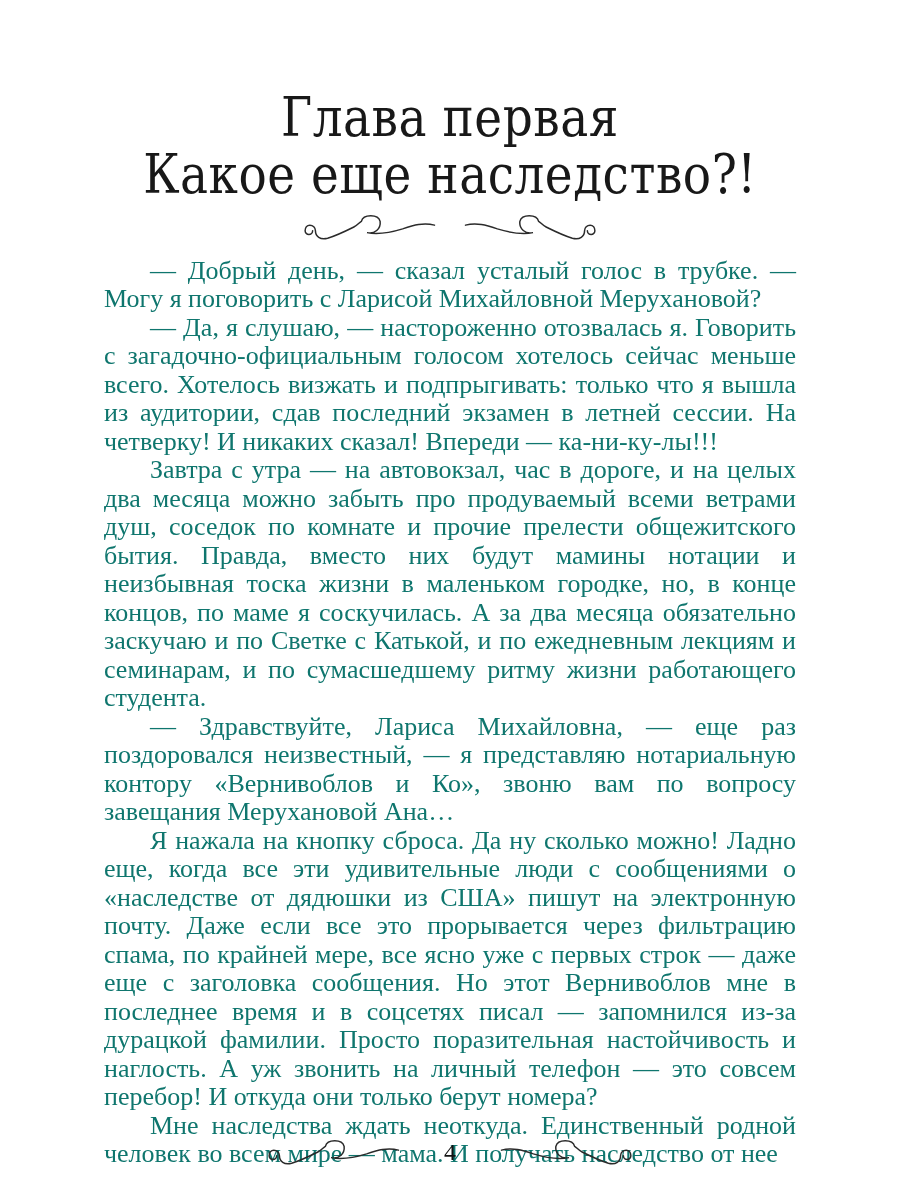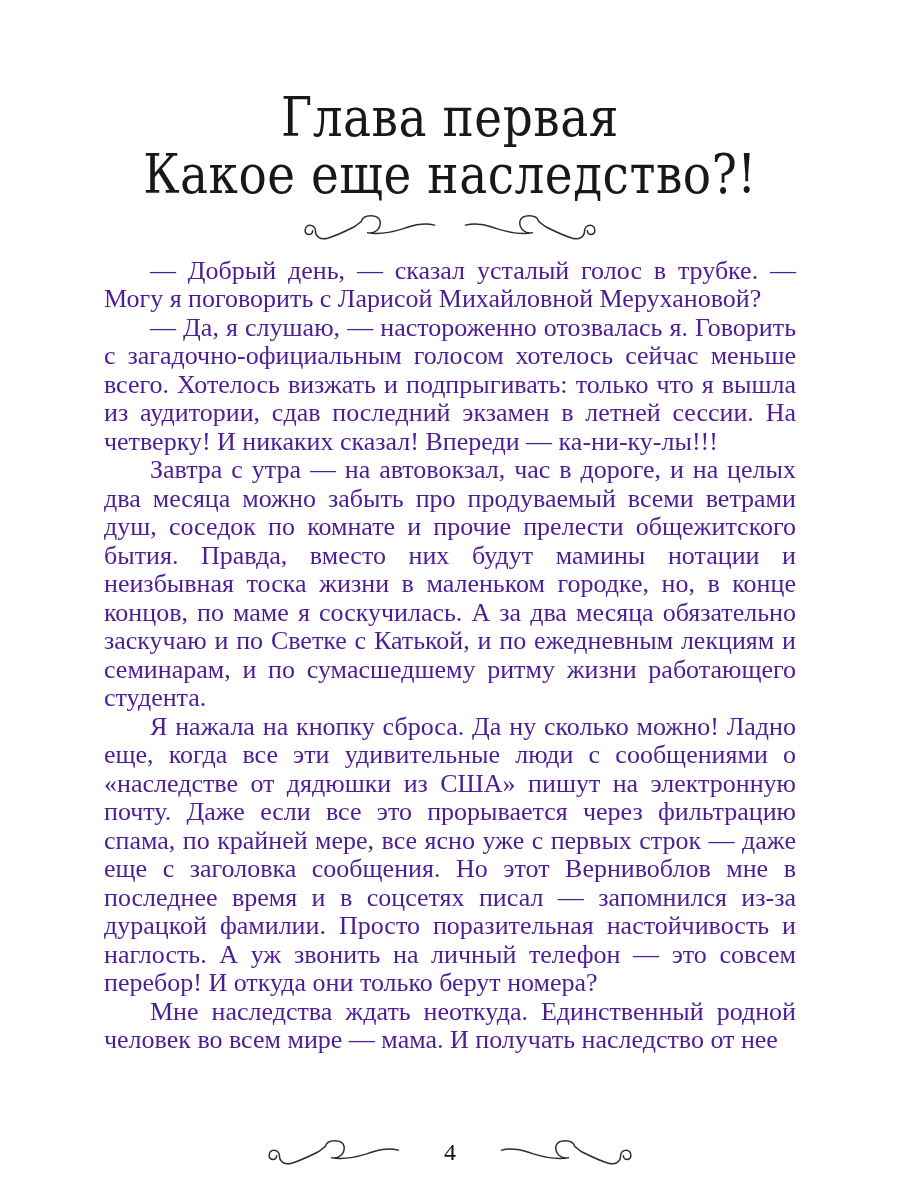--- a/index.html
+++ b/index.html
@@ -39,21 +39,21 @@
   .flourish {
     display: block;
   }
   .body-text {
     width: 692px;
     margin: 9px auto 0 auto;
     font-size: 26px;
     line-height: 28.5px;
     text-align: justify;
     text-justify: inter-word;
-    color: #4c1d95;
+    color: #0f766e;
   }
   .body-text p {
     margin: 0;
     text-indent: 46px;
   }
   .page-footer {
     position: absolute;
     left: 0;
     right: 0;
     bottom: 46px;
@@ -88,20 +88,21 @@
       <g transform="translate(160,0) scale(-1,1)">
         <path d="M22,26 C22,28.2 20.2,30 18,30 C15.8,30 14,28.2 14,26 C14,22.7 16,20 19,20 C22.3,20 25,22.7 25,26 C25,32 30,36 38,34 C48,31 58,26 66,22 C70,20 72,17 74,16 C76,8 92,8 94,16 C95,24 88,30 80,28 C90,30 105,28 118,24 C130,20 140,17 152,20" stroke="#2b2b2b" stroke-width="1.6" stroke-linecap="round"></path>
       </g>
     </svg>
   </div>
 
   <div class="body-text">
     <p>— Добрый день, — сказал усталый голос в трубке. — Могу я поговорить с Ларисой Михайловной Мерухановой?</p>
     <p>— Да, я слушаю, — настороженно отозвалась я. Говорить с загадочно-официальным голосом хотелось сейчас меньше всего. Хотелось визжать и подпрыгивать: только что я вышла из аудитории, сдав последний экзамен в летней сессии. На четверку! И никаких сказал! Впереди — ка-ни-ку-лы!!!</p>
     <p>Завтра с утра — на автовокзал, час в дороге, и на целых два месяца можно забыть про продуваемый всеми ветрами душ, соседок по комнате и прочие прелести общежитского бытия. Правда, вместо них будут мамины нотации и неизбывная то­ска жизни в маленьком городке, но, в конце концов, по маме я соскучилась. А за два месяца обязательно заскучаю и по Светке с Катькой, и по ежедневным лекциям и семинарам, и по сумас­шедшему ритму жизни работающего студента.</p>
+    <p>— Здравствуйте, Лариса Михайловна, — еще раз поздоро­вался неизвестный, — я представляю нотариальную контору «Вернивоблов и Ко», звоню вам по вопросу завещания Меру­хановой Ана…</p>
     <p>Я нажала на кнопку сброса. Да ну сколько можно! Ладно еще, когда все эти удивительные люди с сообщениями о «наследстве от дядюшки из США» пишут на электронную почту. Даже если все это прорывается через фильтрацию спама, по крайней мере, все ясно уже с первых строк — даже еще с заголовка сообщения. Но этот Вернивоблов мне в последнее время и в соцсетях писал — запомнился из-за дурацкой фамилии. Просто поразительная настойчивость и наглость. А уж звонить на личный телефон — это совсем перебор! И откуда они только берут номера?</p>
     <p>Мне наследства ждать неоткуда. Единственный родной человек во всем мире — мама. И получать наследство от нее</p>
   </div>
 
   <div class="page-footer">
     <svg class="flourish" width="150" height="42" viewBox="0 0 160 44" fill="none">
       <path d="M22,26 C22,28.2 20.2,30 18,30 C15.8,30 14,28.2 14,26 C14,22.7 16,20 19,20 C22.3,20 25,22.7 25,26 C25,32 30,36 38,34 C48,31 58,26 66,22 C70,20 72,17 74,16 C76,8 92,8 94,16 C95,24 88,30 80,28 C90,30 105,28 118,24 C130,20 140,17 152,20" stroke="#2b2b2b" stroke-width="1.6" stroke-linecap="round"></path>
     </svg>
     <span class="page-number">4</span>
     <svg class="flourish" width="150" height="42" viewBox="0 0 160 44" fill="none">

